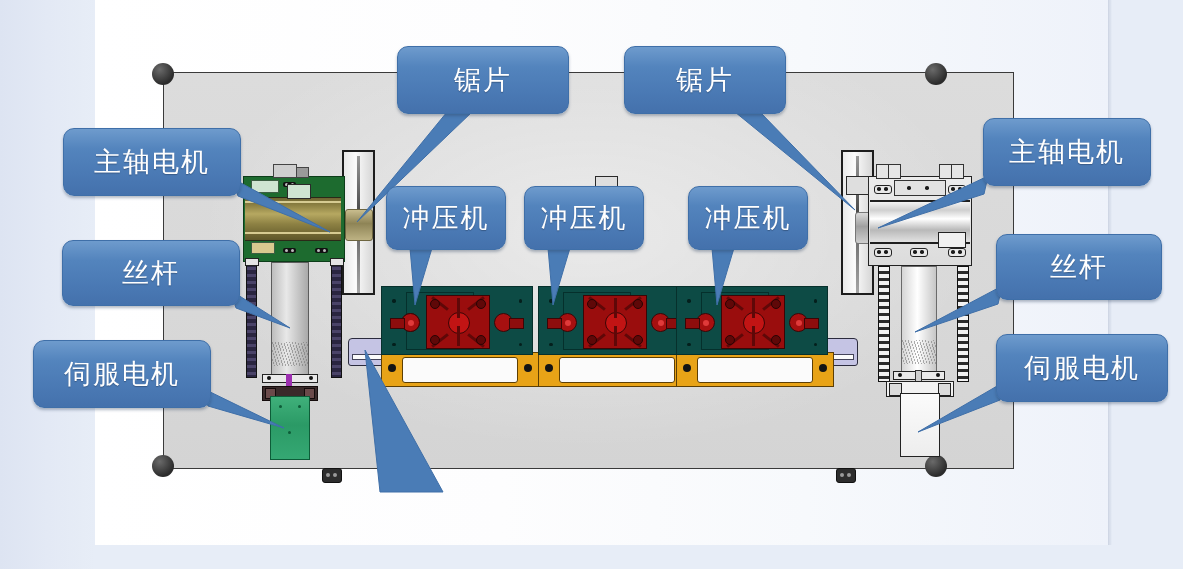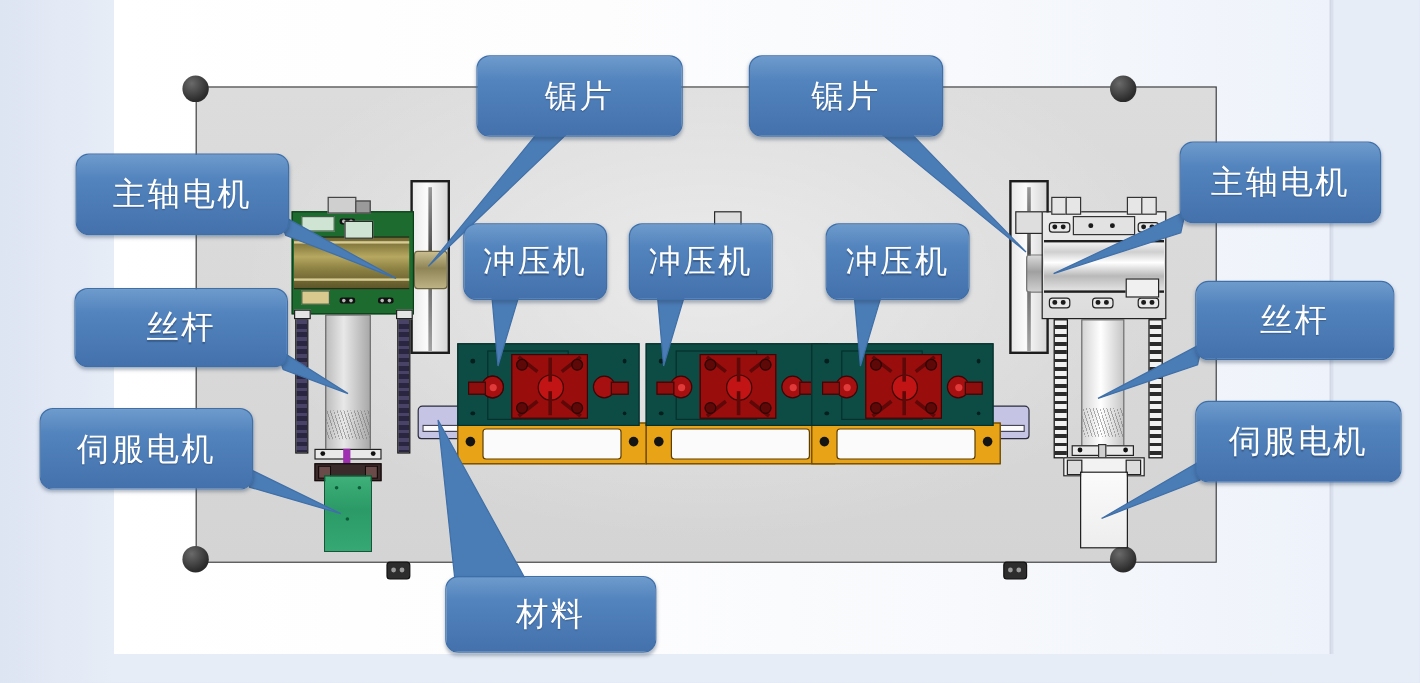--- a/index.html
+++ b/index.html
@@ -476,19 +476,14 @@
         <span>冲压机</span>
       </div>
   </div>
 
   <div class="callout" style="left:688px;top:186px;width:118px;height:62px;">
     <div class="bubble">
         <span>冲压机</span>
       </div>
   </div>
 
-  <div class="callout" style="left:371px;top:480px;width:174px;height:62px;">
-    <div class="bubble">
-        <span>材料</span>
-      </div>
-  </div>
 
 </div>
 
 </body></html>

